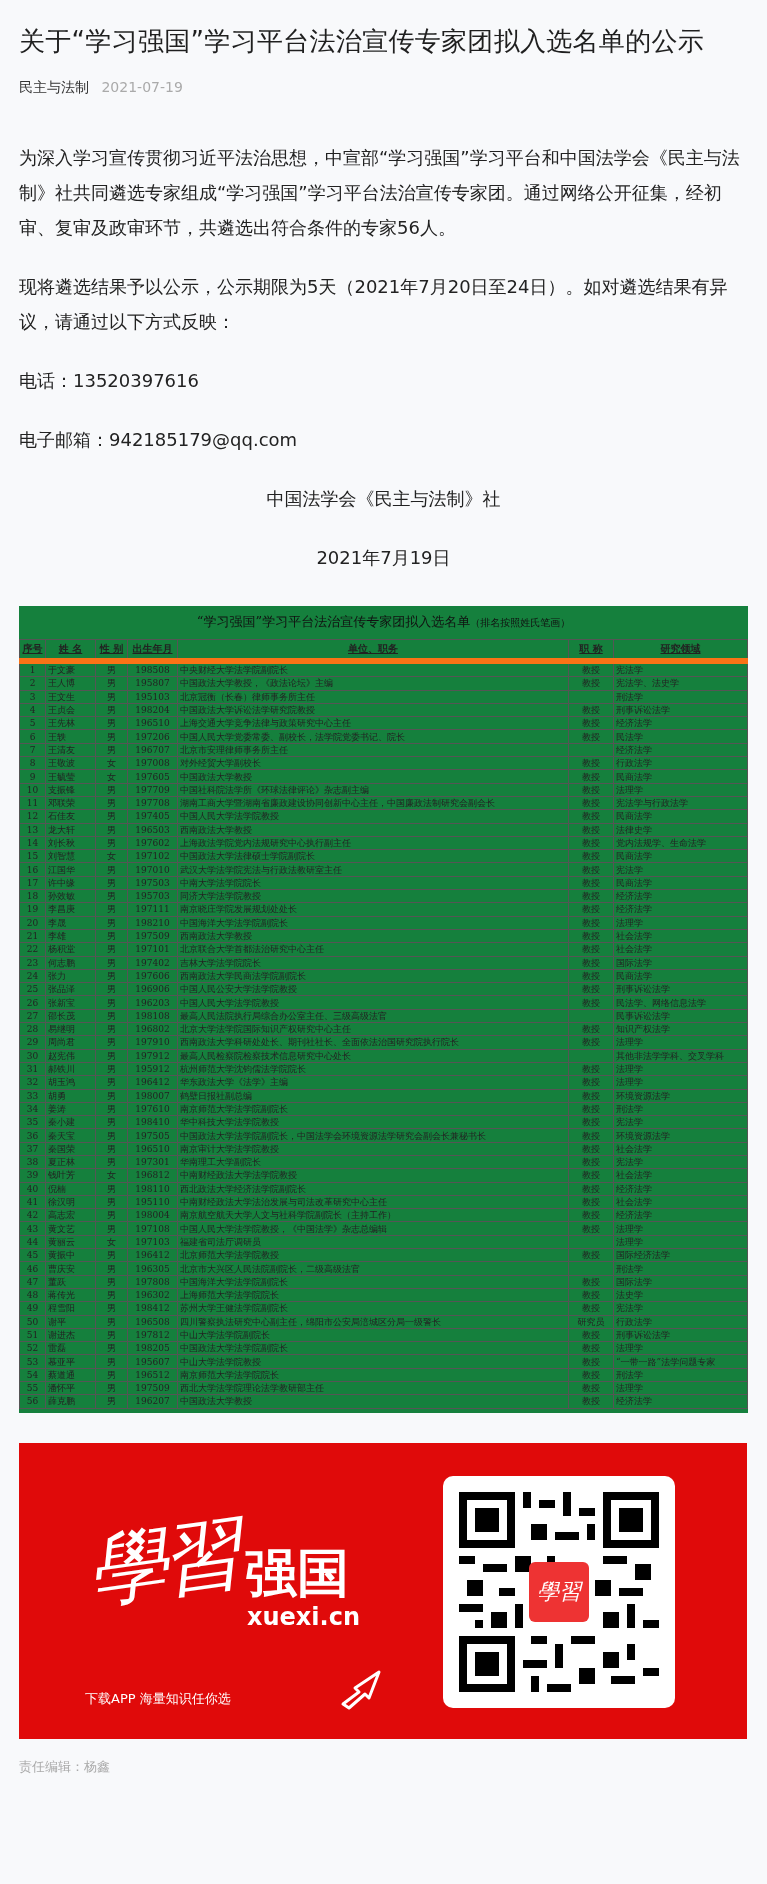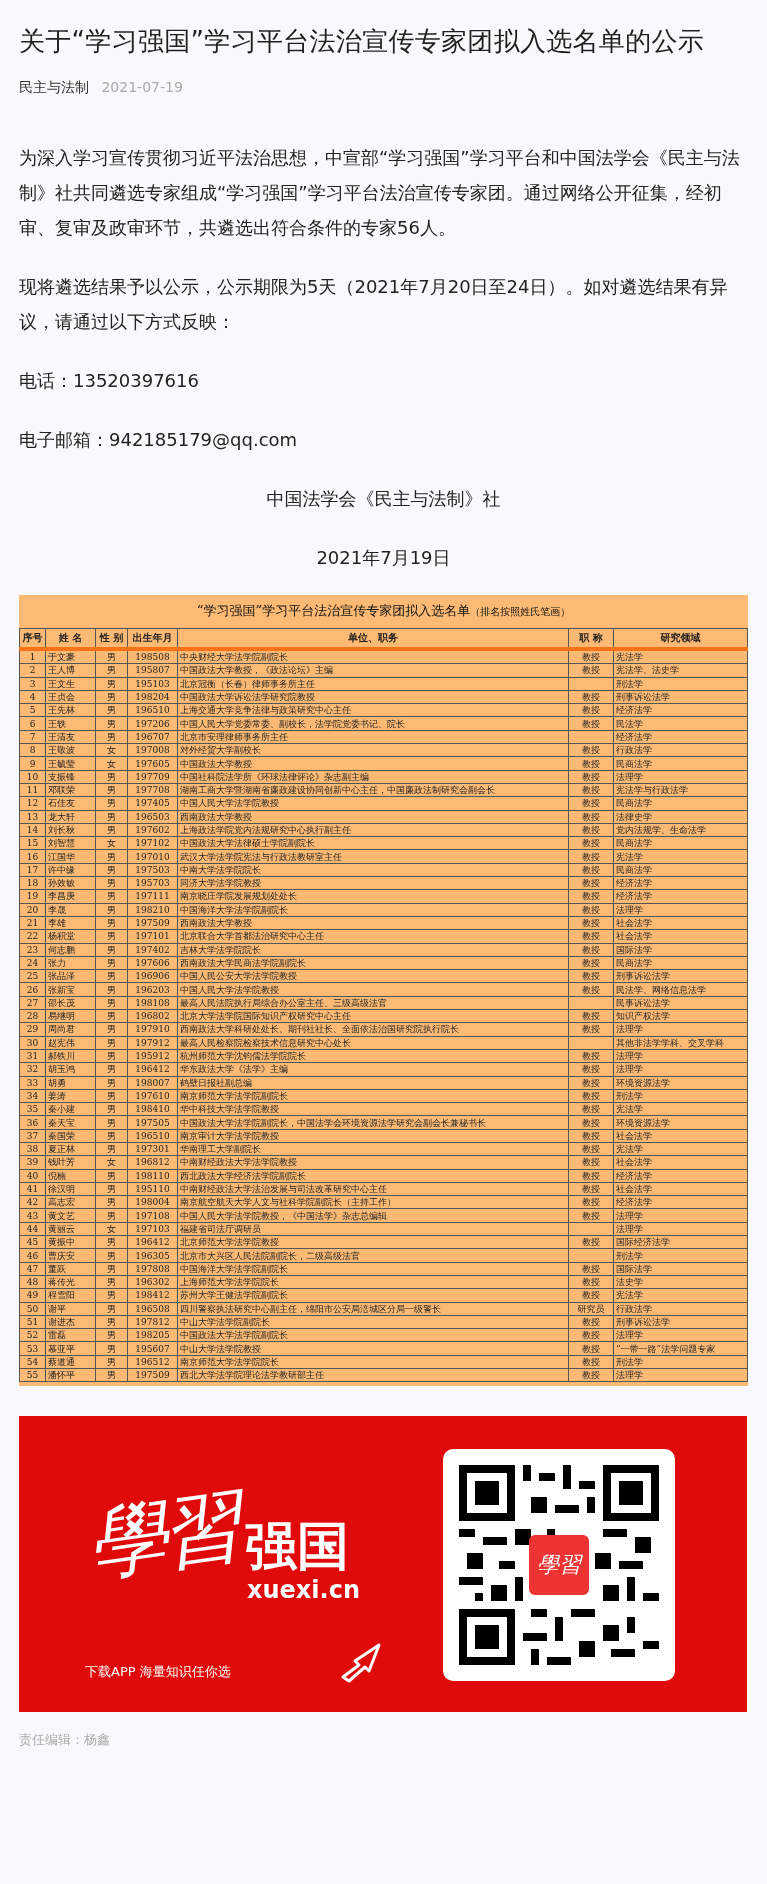--- a/index.html
+++ b/index.html
@@ -8,26 +8,26 @@
     font-family:"DejaVu Sans", "Liberation Sans", sans-serif; color:#222;
   }
   .article { padding:12px 19px; }
   .title { font-size:26px; line-height:34px; padding-top:12px; margin:0; font-weight:400; color:#1f1f1f; letter-spacing:0.3px; }
   .meta { margin-top:20px; font-size:14px; line-height:18px; }
   .meta .source { color:#333; }
   .meta .date { color:#aaa; margin-left:8px; }
   .para { font-size:18px; line-height:35px; margin:24px 0 0 0; color:#222; }
   .para.first { margin-top:44px; }
   .right { text-align:center; }
-  .table-wrap { margin-top:20px; background:#fdba74; padding:6px 0 4px 0; }
+  .table-wrap { margin-top:31px; background:#15803d; padding:6px 0 4px 0; }
   .table-caption { text-align:center; font-family:"DejaVu Serif", "Liberation Serif", serif; font-size:13px; line-height:20px; color:#111; }
   .table-caption small { font-size:10px; }
   table { border-collapse:collapse; width:728px; margin-top:6px; font-family:"DejaVu Serif", "Liberation Serif", serif; font-size:9px; color:#222; table-layout:fixed; }
   th, td { border:1px solid #555; height:12.3px; padding:0 2px; line-height:12px; overflow:hidden; white-space:nowrap; }
-  th { font-weight:700; font-size:10px; height:18px; border-bottom:4px solid #f97316; text-align:center; }
+  th { font-weight:700; font-size:10px; height:18px; border-bottom:6px solid #f97316; text-align:center;text-decoration:underline; }
   td.c { text-align:center; }
   td.l { text-align:left; }
   tr.thick td { border-top:1.6px solid #222; }
   .banner { margin-top:30px; width:728px; height:296px; background:#e00a0a; position:relative; overflow:hidden; }
   .logo-script { position:absolute; left:68px; top:70px; color:#fff; font-family:"DejaVu Serif", serif; font-style:italic; font-size:80px; line-height:100px; transform:rotate(-8deg); letter-spacing:-6px; }
   .logo-bold { position:absolute; left:226px; top:100px; color:#fff; font-size:52px; font-weight:700; line-height:60px; }
   .logo-url { position:absolute; left:228px; top:160px; color:#fff; font-size:24px; font-weight:700; line-height:28px; }
   .slogan { position:absolute; left:66px; top:245px; color:#fff; font-size:13px; line-height:22px; }
   .arrow { position:absolute; left:320px; top:225px; width:44px; height:44px; }
   .qr-card { position:absolute; left:424px; top:33px; width:232px; height:232px; background:#fff; border-radius:10px; }
@@ -565,20 +565,29 @@
             <td class="l">刑法学</td>
           </tr>
           <tr>
             <td class="c">55</td>
             <td class="l">潘怀平</td>
             <td class="c">男</td>
             <td class="c">197509</td>
             <td class="l">西北大学法学院理论法学教研部主任</td>
             <td class="c">教授</td>
             <td class="l">法理学</td>
+          </tr>
+          <tr>
+            <td class="c">56</td>
+            <td class="l">薛克鹏</td>
+            <td class="c">男</td>
+            <td class="c">196207</td>
+            <td class="l">中国政法大学教授</td>
+            <td class="c">教授</td>
+            <td class="l">经济法学</td>
           </tr>
         </tbody>
     </table>
   </div>
 
   <div class="banner">
     <div class="logo-script">學習</div>
     <div class="logo-bold">强国</div>
     <div class="logo-url">xuexi.cn</div>
     <div class="slogan">下载APP 海量知识任你选</div>

